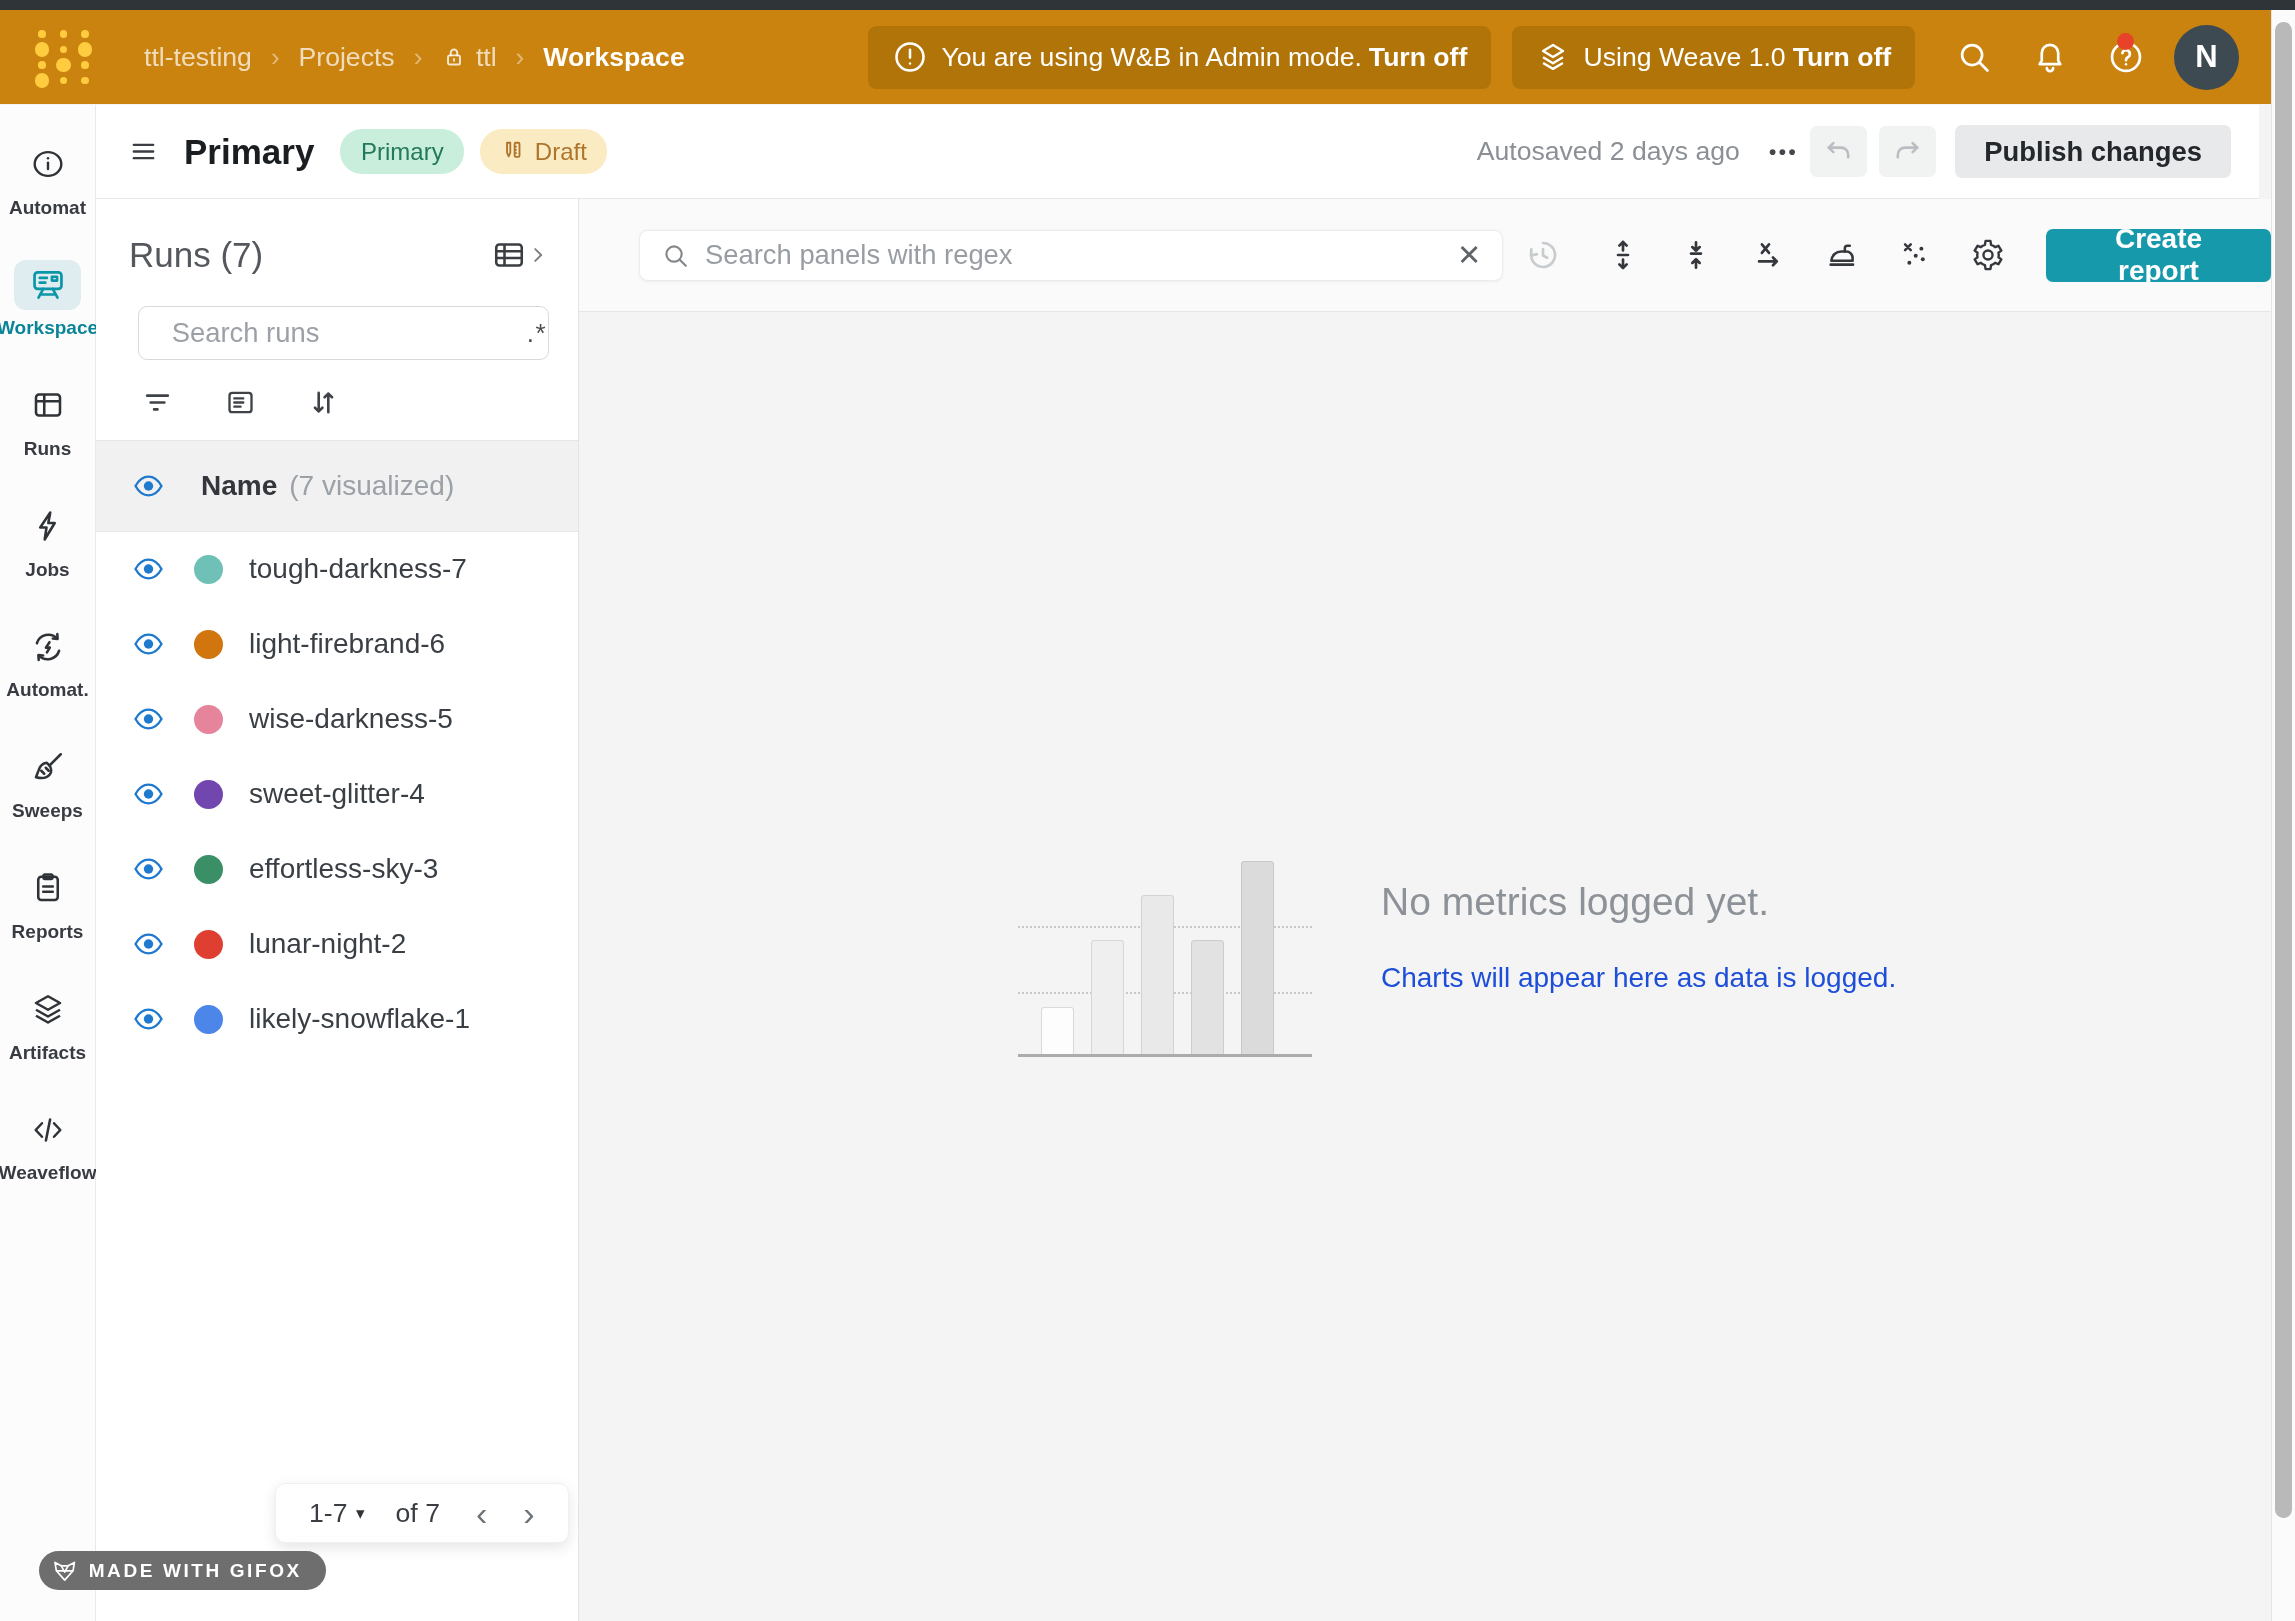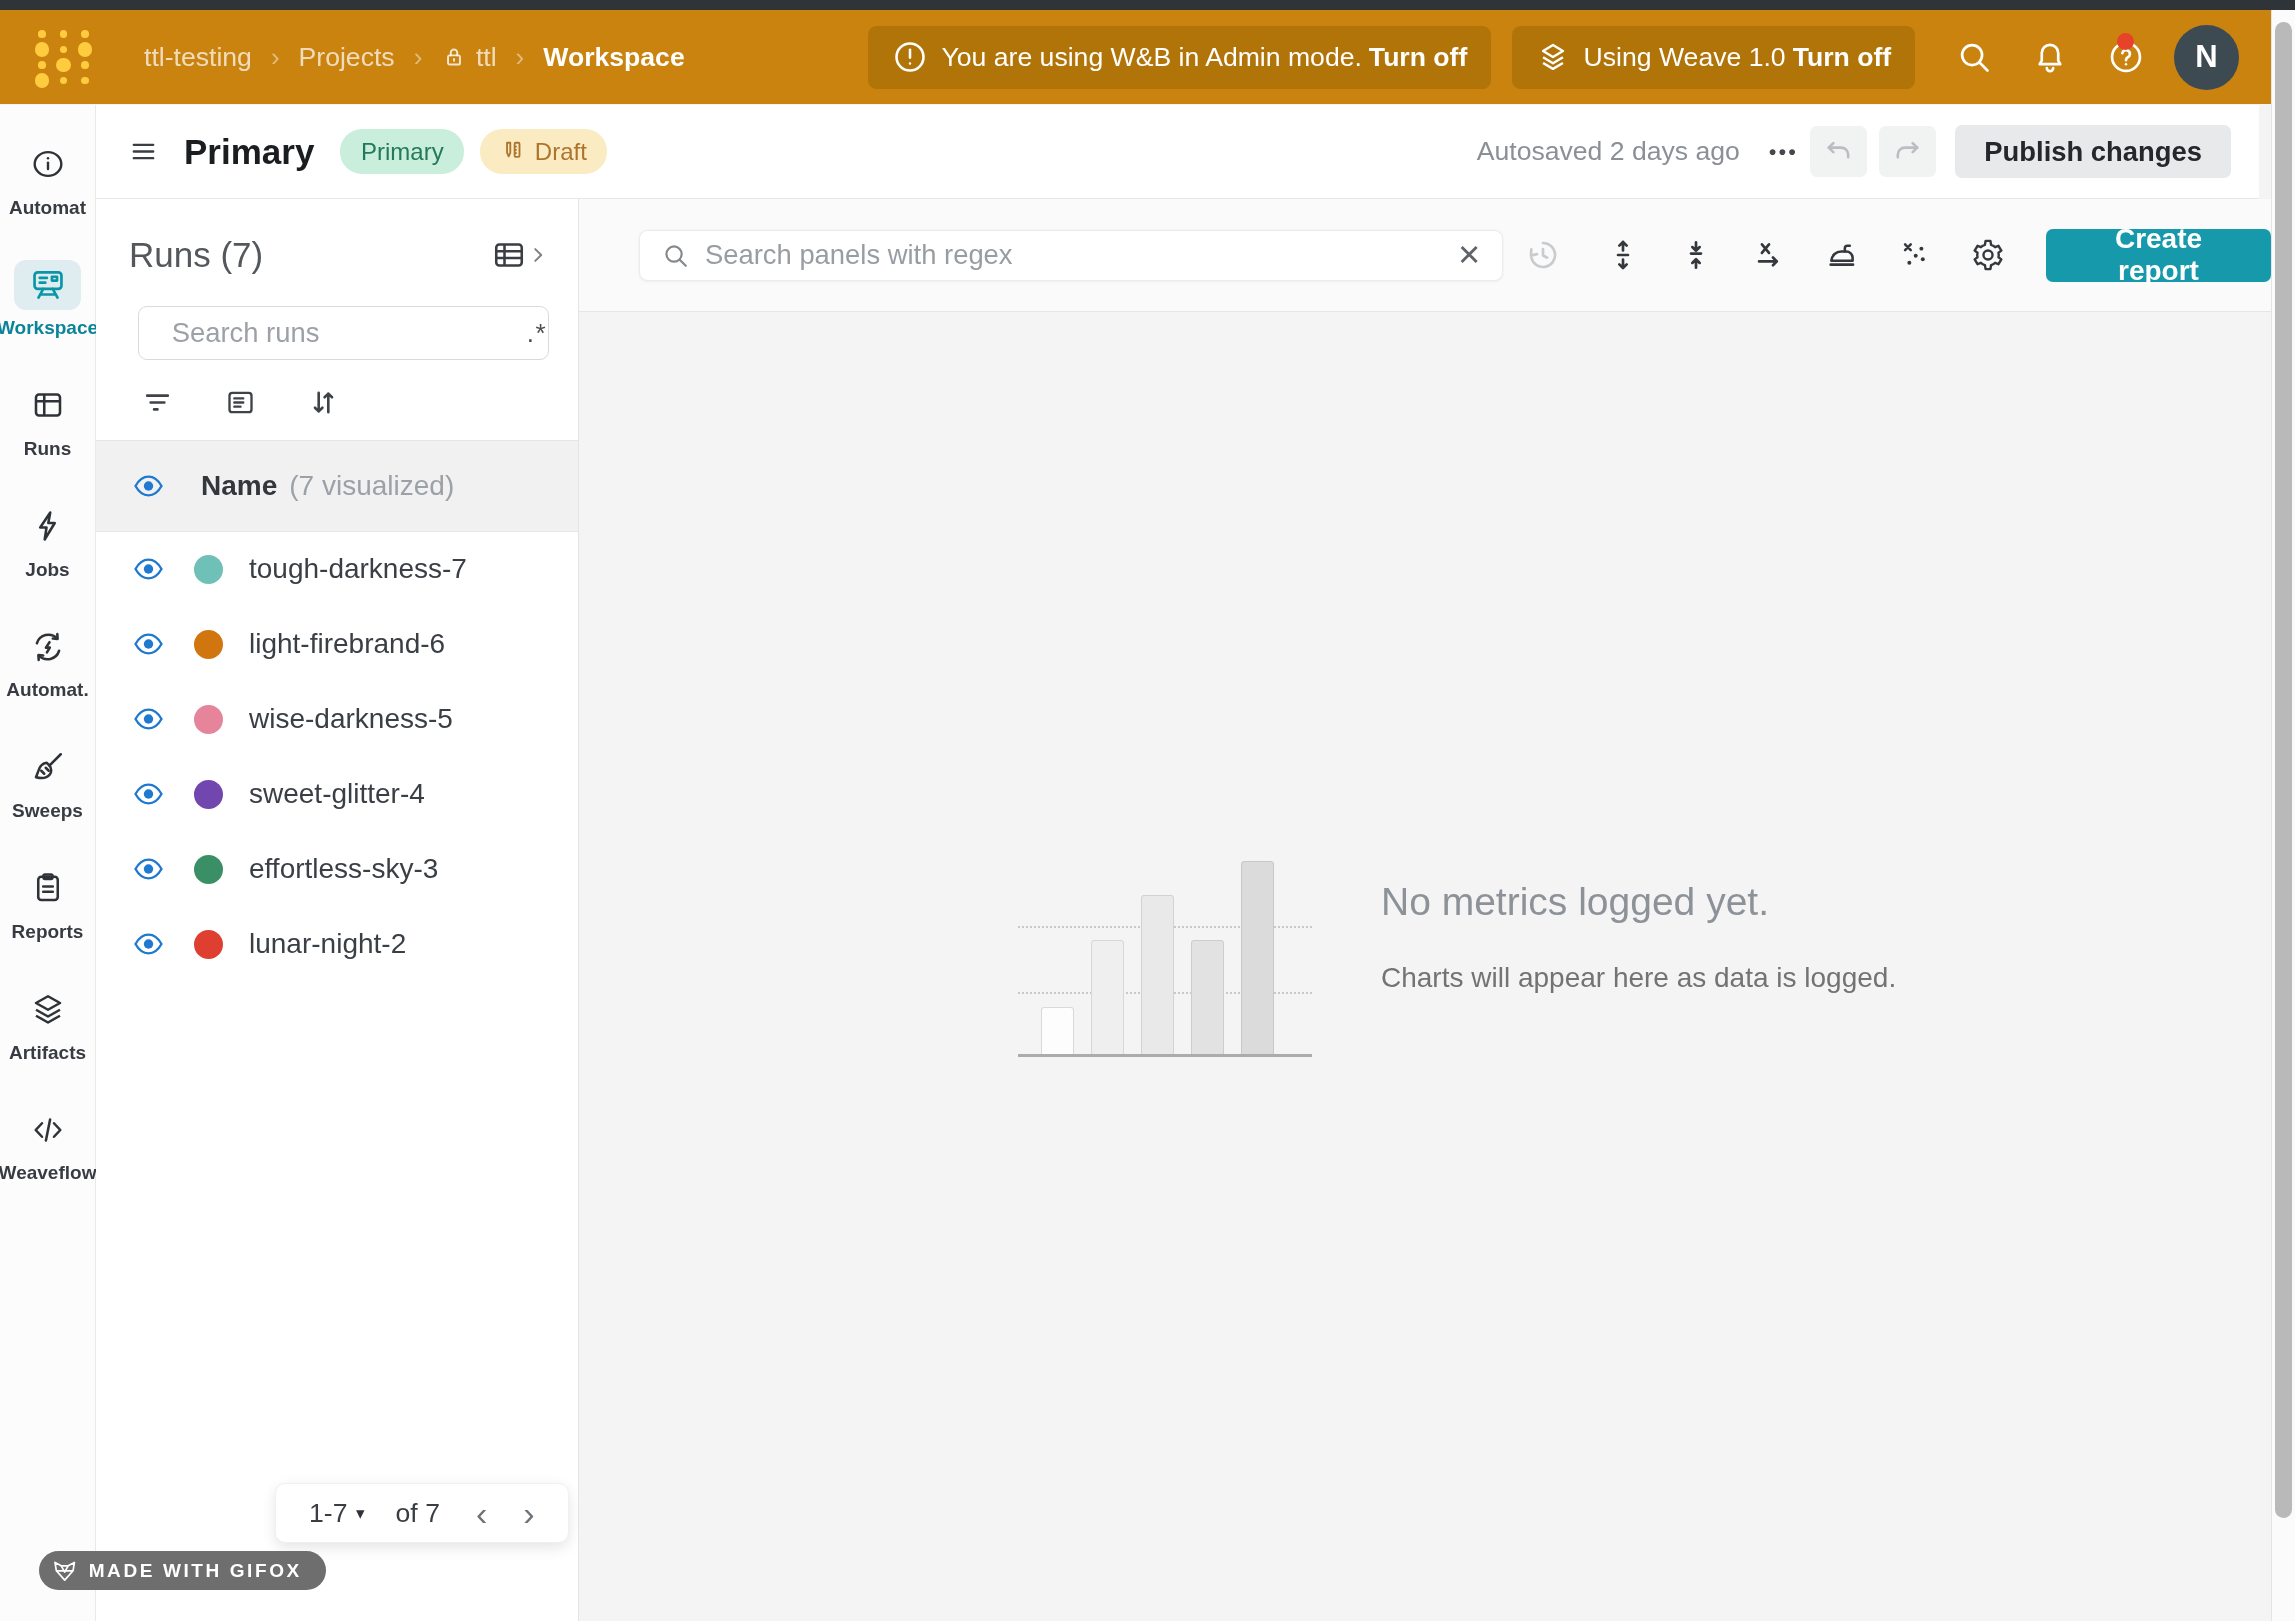--- a/index.html
+++ b/index.html
@@ -163,21 +163,21 @@
   .gridline { position:absolute; left:0; right:0; border-top:2.6px dotted #C8C8C8; }
   .gl-1 { bottom:63px; } .gl-2 { bottom:129px; }
   .bar { width:33px; border-radius:3.4px 3.4px 0 0; position:relative; }
   .bar1 { height:47px;  background:#FDFDFD; border:0.9px solid #D9D9D9; border-bottom:none; }
   .bar2 { height:114px; background:#EFEFEF; border:0.9px solid #D7D7D7; border-bottom:none; }
   .bar3 { height:159px; background:#E9E9E9; border:0.9px solid #D2D2D2; border-bottom:none; }
   .bar4 { height:114px; background:#E2E2E2; border:0.9px solid #CDCDCD; border-bottom:none; }
   .bar5 { height:193px; background:#DBDBDB; border:0.9px solid #C8C8C8; border-bottom:none; }
   .empty-text { position:absolute; left:802px; top:681px; }
   .empty-title { font-size:39px; color:#8D9298; }
-  .empty-sub { margin-top:38px; font-size:28px; color:#737373; }
+  .empty-sub { margin-top:38px; font-size:28px; color:#1d4ed8; }
 
   
   .scrollbar { position:absolute; right:0; top:10.3px; bottom:0; width:24px; background:#FBFBFB; border-left:0.9px solid #E4E4E4; }
   .scroll-thumb { position:absolute; left:3.4px; top:12px; width:16.3px; height:1496px; background:#B9B9B9; border-radius:8.6px; }
 
   
   .gifox {
     position:absolute; left:39px; top:1551px; height:39px; border-radius:20px; background:#6E6E6E;
     display:flex; align-items:center; padding:0 24px 0 12px; z-index:9;
   }
@@ -535,20 +535,30 @@
   <div class="run-row">
     <span class="eye">
         <svg width="33" height="26" viewBox="0 0 24 20" fill="none">
           <path d="M2 10C5 4.6 8.9 2.8 12 2.8S19 4.6 22 10c-3 5.4-6.9 7.2-10 7.2S5 15.4 2 10Z" stroke="currentColor" stroke-width="1.8"></path>
           <circle cx="12" cy="10" r="3.6" fill="currentColor"></circle>
         </svg>
       </span>
     <span class="run-dot" style="background-color: rgb(222, 63, 48);"></span>
     <span class="run-name">lunar-night-2</span>
   </div>
+  <div class="run-row">
+    <span class="eye">
+        <svg width="33" height="26" viewBox="0 0 24 20" fill="none">
+          <path d="M2 10C5 4.6 8.9 2.8 12 2.8S19 4.6 22 10c-3 5.4-6.9 7.2-10 7.2S5 15.4 2 10Z" stroke="currentColor" stroke-width="1.8"></path>
+          <circle cx="12" cy="10" r="3.6" fill="currentColor"></circle>
+        </svg>
+      </span>
+    <span class="run-dot" style="background-color: rgb(76, 134, 232);"></span>
+    <span class="run-name">likely-snowflake-1</span>
+  </div>
 
   <div class="pagination">
     <span class="range">
       <span>1-7</span>
       <span class="caret">▾</span>
     </span>
     <span class="of">of 7</span>
     <span class="pg-arrow">‹</span>
     <span class="pg-arrow">›</span>
   </div>

